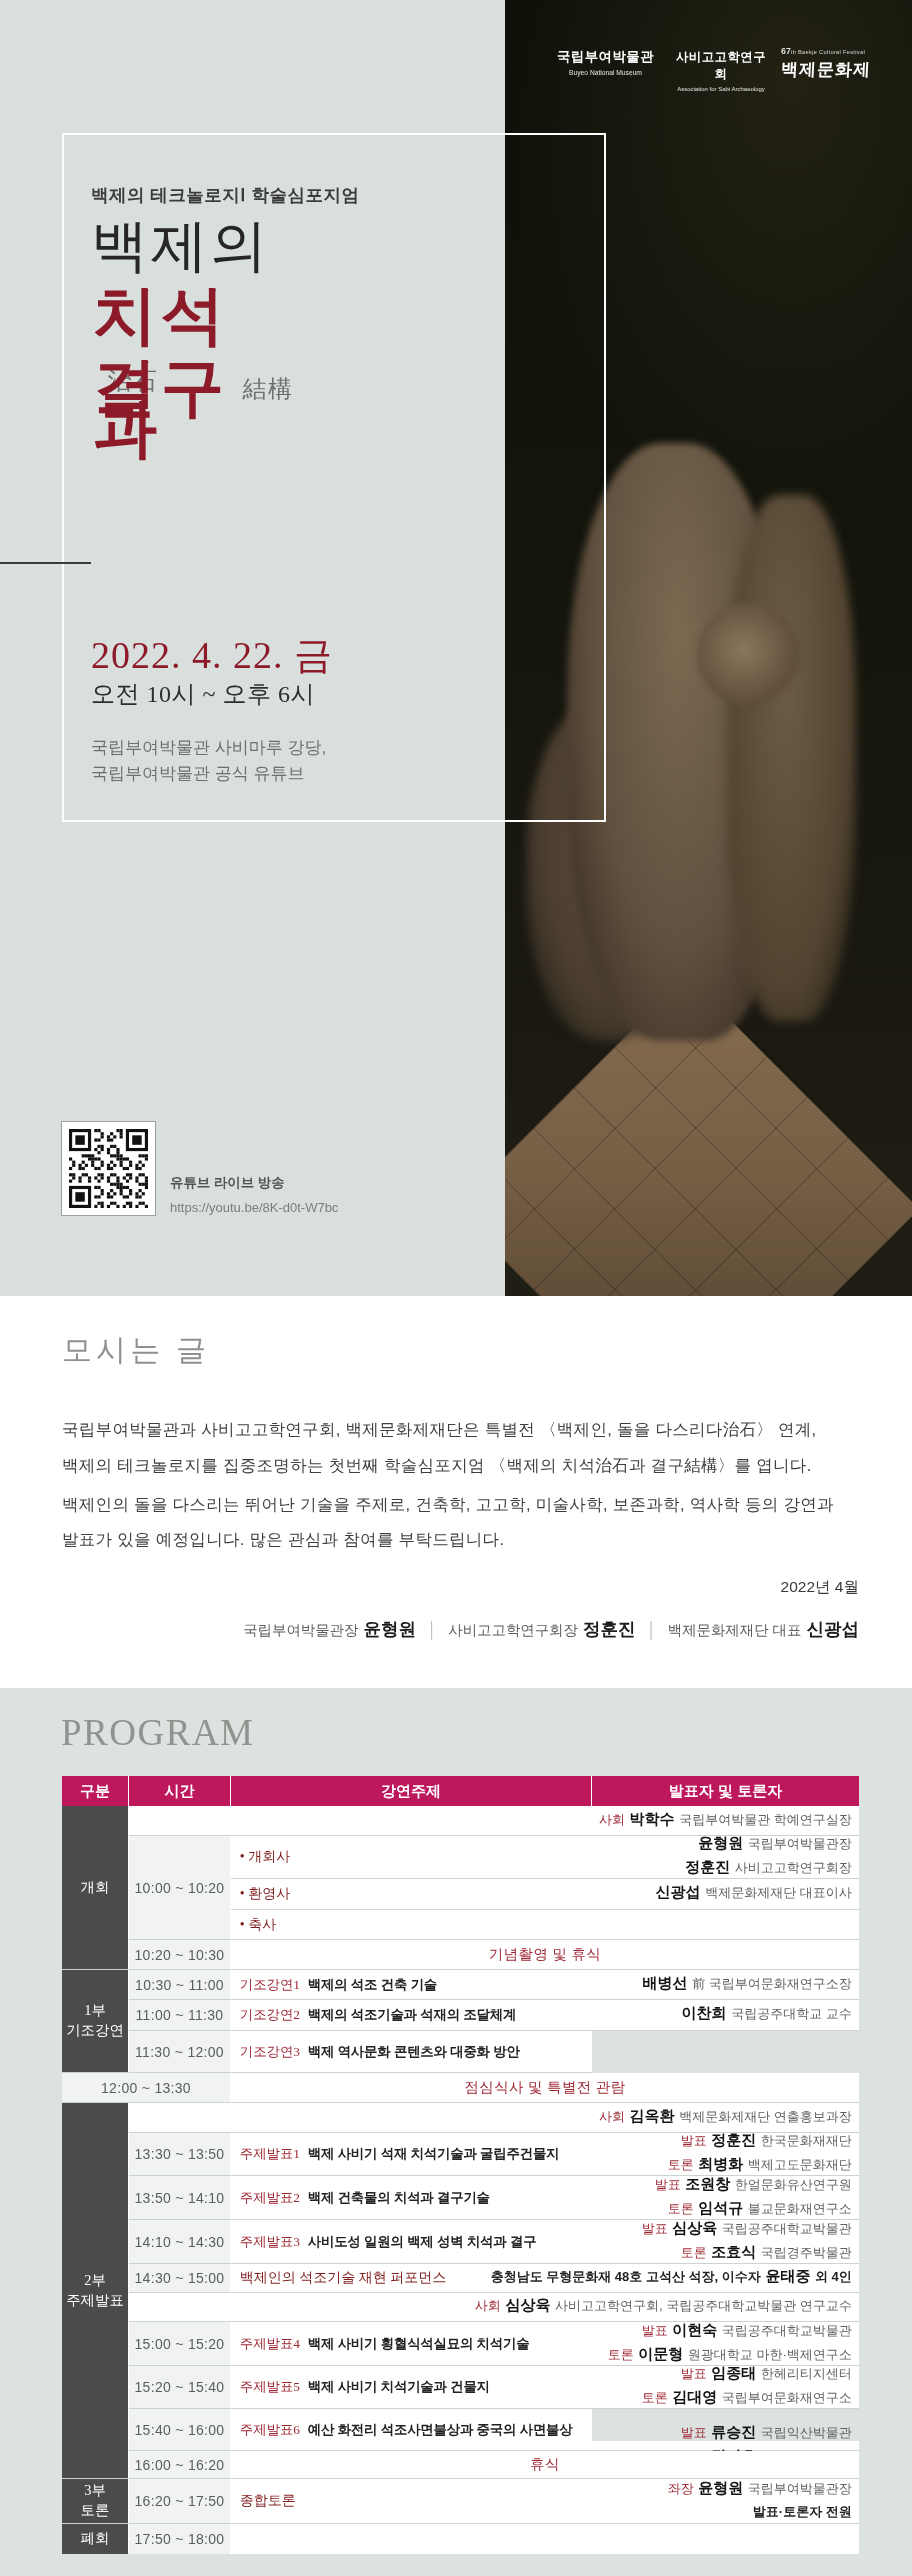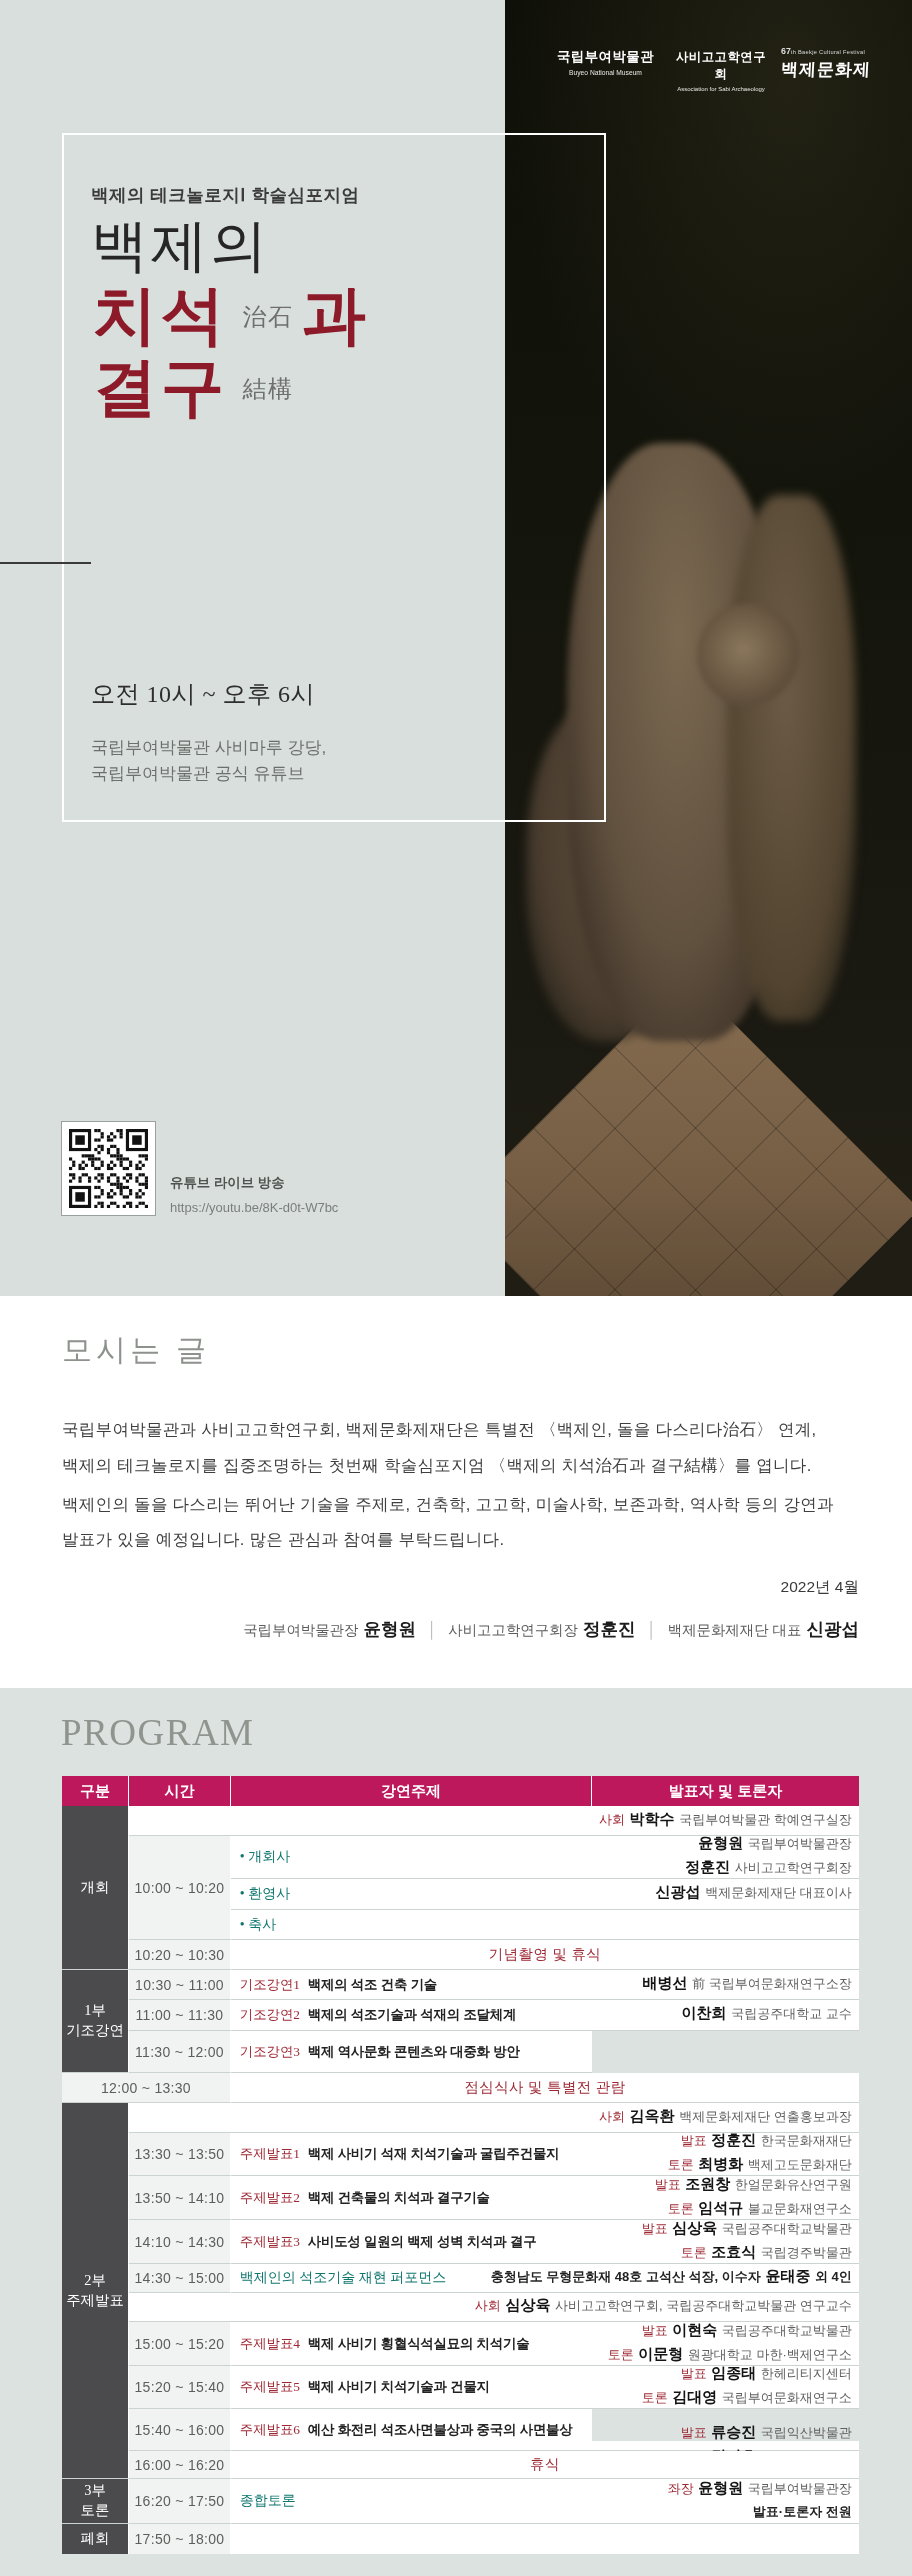--- a/index.html
+++ b/index.html
@@ -45,21 +45,21 @@
   .logo3 .fest-top b{font-size:8.8px;letter-spacing:0;}
   .logo3 .kr{font-size:17px;font-weight:bold;margin-top:1.5px;font-family:"Liberation Serif",serif;
              letter-spacing:1px;transform:skewX(-3deg);}
   
   .frame{position:absolute;left:62px;top:133px;width:544px;height:689px;border:2.1px solid #fff;box-sizing:border-box;}
   .tick{position:absolute;left:0;top:562px;width:91px;height:1.5px;background:#3a3a3a;}
   
   .eyebrow{position:absolute;left:91px;top:183px;font-size:17.5px;font-weight:bold;color:#3c3c3c;letter-spacing:0.5px;}
   .t1{position:absolute;left:91px;top:217px;font-size:57px;line-height:1;color:#262626;letter-spacing:2.6px;}
   .t-big{font-size:64px;line-height:1;color:#8c1a28;font-weight:bold;letter-spacing:3.6px;}
-  .t2{position:absolute;left:93px;top:284px;display:flex;align-items:flex-start;}
+  .t2{position:absolute;left:93px;top:284px;display:flex;align-items:flex-start;flex-direction:column;}
   .t3{position:absolute;left:93px;top:356px;display:flex;align-items:flex-start;}
   .hanja{font-size:24px;color:#6f6f6f;font-weight:normal;letter-spacing:1.5px;margin:16.5px 8.2px 0 14.4px;
          font-family:"Liberation Serif","DejaVu Serif",serif;}
   .hero-date{position:absolute;left:91px;top:630px;font-size:38px;color:#8c1a28;letter-spacing:1px;}
   .hero-time{position:absolute;left:91px;top:678px;font-size:24px;color:#2e2e2e;letter-spacing:0.5px;}
   .venue1{position:absolute;left:91px;top:736px;font-size:17px;color:#6b706d;}
   .venue2{position:absolute;left:91px;top:762px;font-size:17px;color:#6b706d;}
   
   .qr-box{position:absolute;left:61px;top:1121px;width:95px;height:95px;background:#fff;
           border:1.5px solid #9aa09d;box-sizing:border-box;display:flex;align-items:center;justify-content:center;}
@@ -84,21 +84,21 @@
   .c-header{background:#be185d;color:#fff;font-weight:bold;font-size:15px;align-items:center;justify-content:center;
             border-bottom:none;border-right:1.5px solid #fff;}
   .c-header.last{border-right:none;}
   .c-gubun{background:#4b4b4d;color:#fff;flex-direction:column;align-items:center;justify-content:center;
            font-family:"Liberation Serif",serif;font-size:14.4px;line-height:19.6px;border-right:1.5px solid #fff;}
   .c-time,.c-timewide{background:#f1f3f2;color:#5a5f5c;font-size:14px;align-items:center;justify-content:center;
            border-right:1.5px solid #fff;letter-spacing:0.3px;}
   .c-topic,.c-topicred{background:#fff;align-items:center;padding-left:8.8px;white-space:nowrap;}
   .c-topic .tp-label{font-family:"Liberation Serif",serif;color:#9d2733;font-size:13.4px;margin-right:7.7px;}
   .c-topic .tp-title{font-weight:bold;color:#222;font-size:13.4px;letter-spacing:-0.2px;}
-  .c-topicred{font-family:"Liberation Serif",serif;color:#0f766e;font-size:14px;}
+  .c-topicred{font-family:"Liberation Serif",serif;color:#7f1d1d;font-size:14px;}
   .c-centerred{background:#fff;align-items:center;justify-content:center;
            font-family:"Liberation Serif",serif;color:#9d2733;font-size:14.4px;letter-spacing:0.5px;}
   .c-presenter,.c-right{background:#fff;flex-direction:column;justify-content:center;align-items:flex-end;
            padding-right:7.2px;}
   .c-empty{background:#fff;}
   .pline{white-space:nowrap;line-height:20.6px;text-align:right;}
   .pline span{margin-left:4.6px;}
   .seg-red{font-family:"Liberation Serif",serif;color:#9d2733;font-size:13px;}
   .seg-name{font-family:"Liberation Serif",serif;font-weight:bold;color:#141414;font-size:15px;}
   .seg-aff{color:#5f5f5f;font-size:13px;}
@@ -144,20 +144,21 @@
     <div class="t2 serif">
       <span class="t-big serif">치석</span>
       <span class="hanja">治石</span>
       <span class="t-big serif">과</span>
     </div>
     <div class="t3 serif">
       <span class="t-big serif">결구</span>
       <span class="hanja">結構</span>
     </div>
 
+    <div class="hero-date serif">2022. 4. 22. 금</div>
     <div class="hero-time serif">오전 10시 ~ 오후 6시</div>
     <div class="venue1">국립부여박물관 사비마루 강당,</div>
     <div class="venue2">국립부여박물관 공식 유튜브</div>
 
     <div class="qr-box">
       <svg id="qr" width="79" height="79" viewBox="0 0 25 25">
           <rect x="8" y="0" width="1" height="1" fill="#111"></rect>
           <rect x="9" y="0" width="1" height="1" fill="#111"></rect>
           <rect x="15" y="0" width="1" height="1" fill="#111"></rect>
           <rect x="16" y="0" width="1" height="1" fill="#111"></rect>

